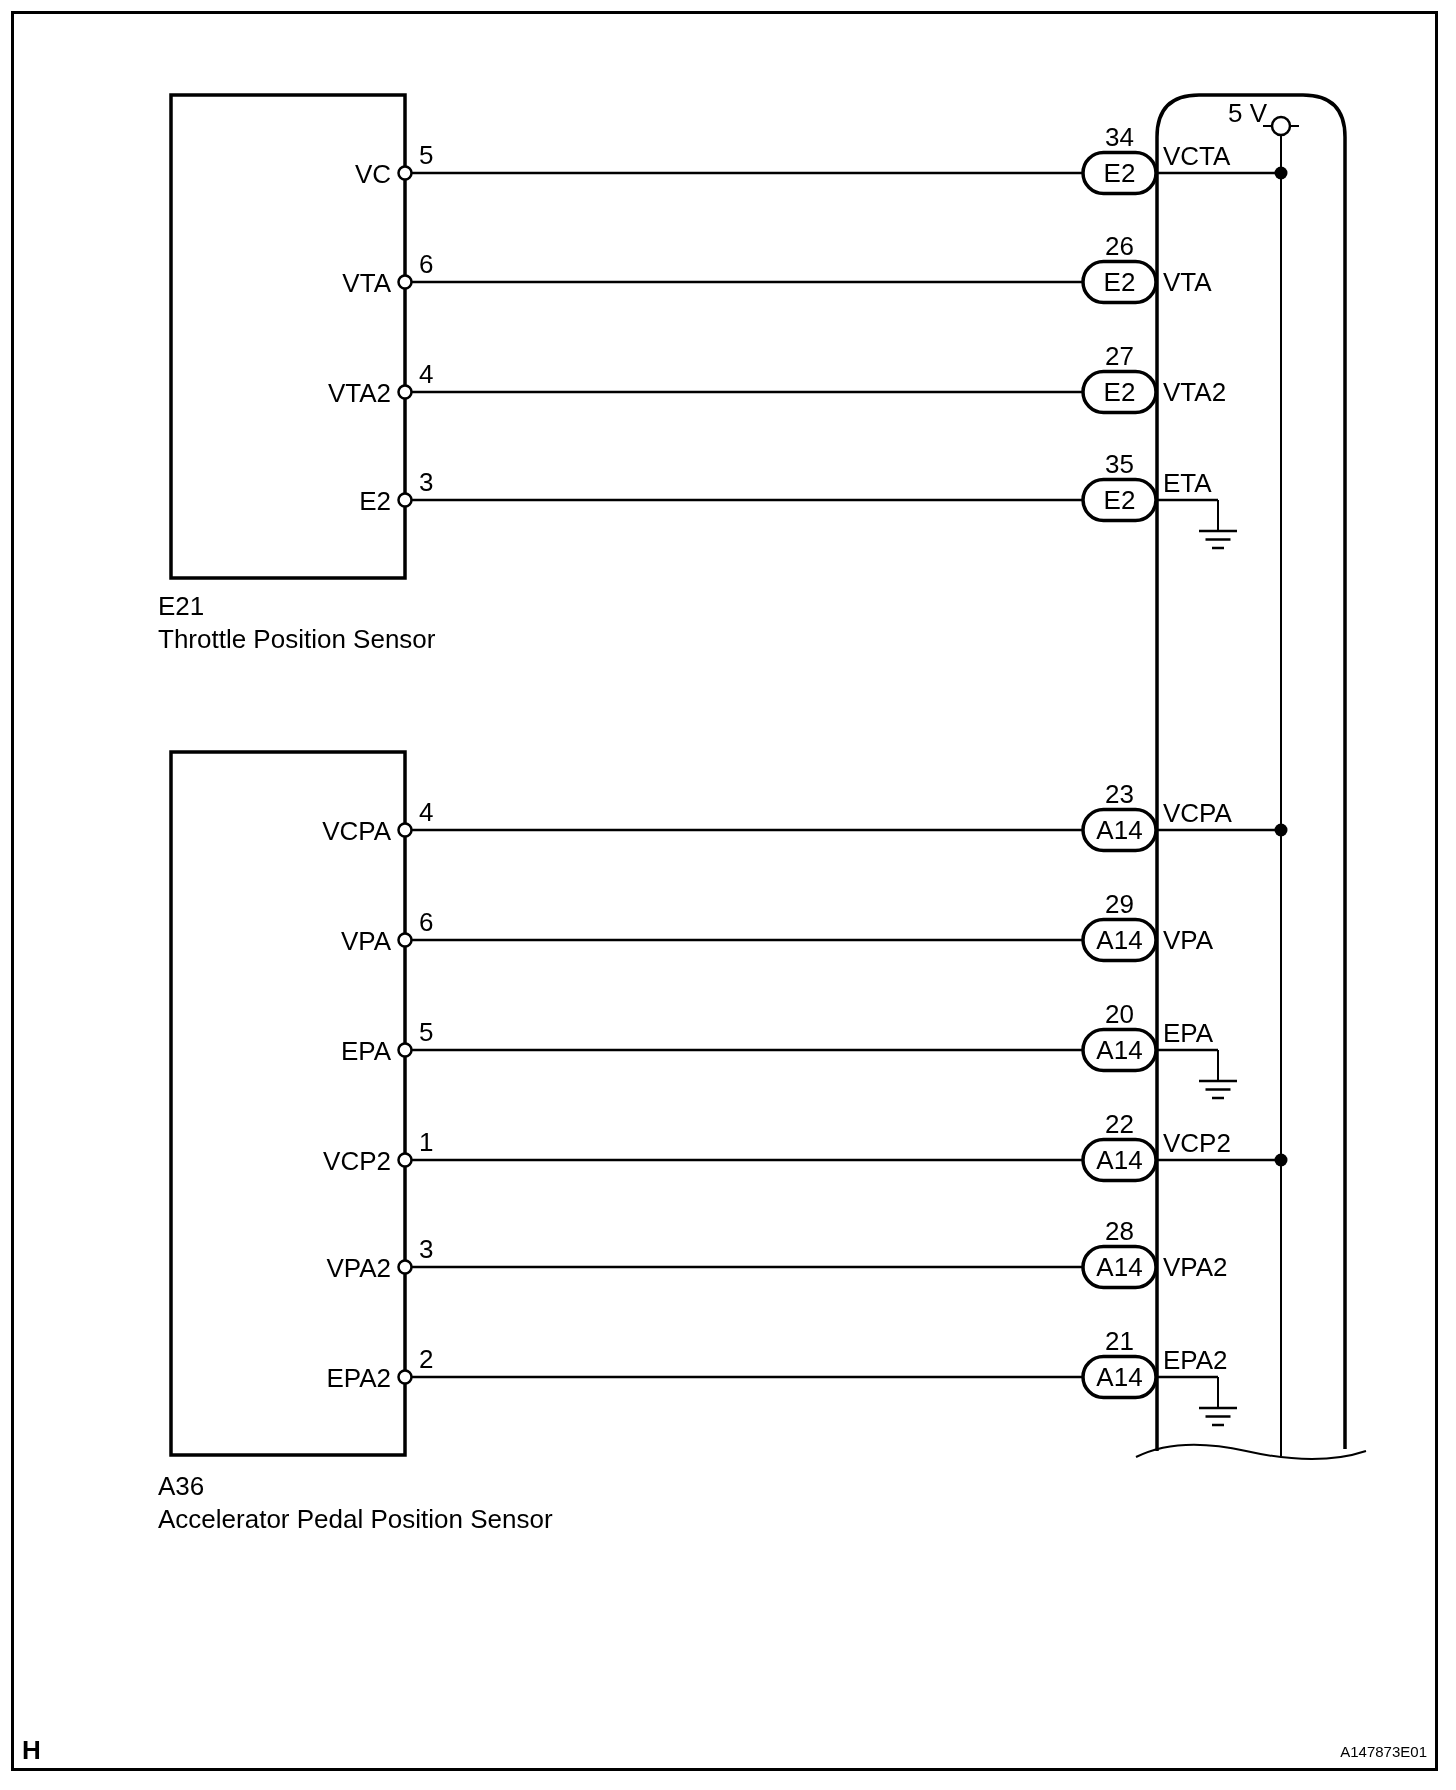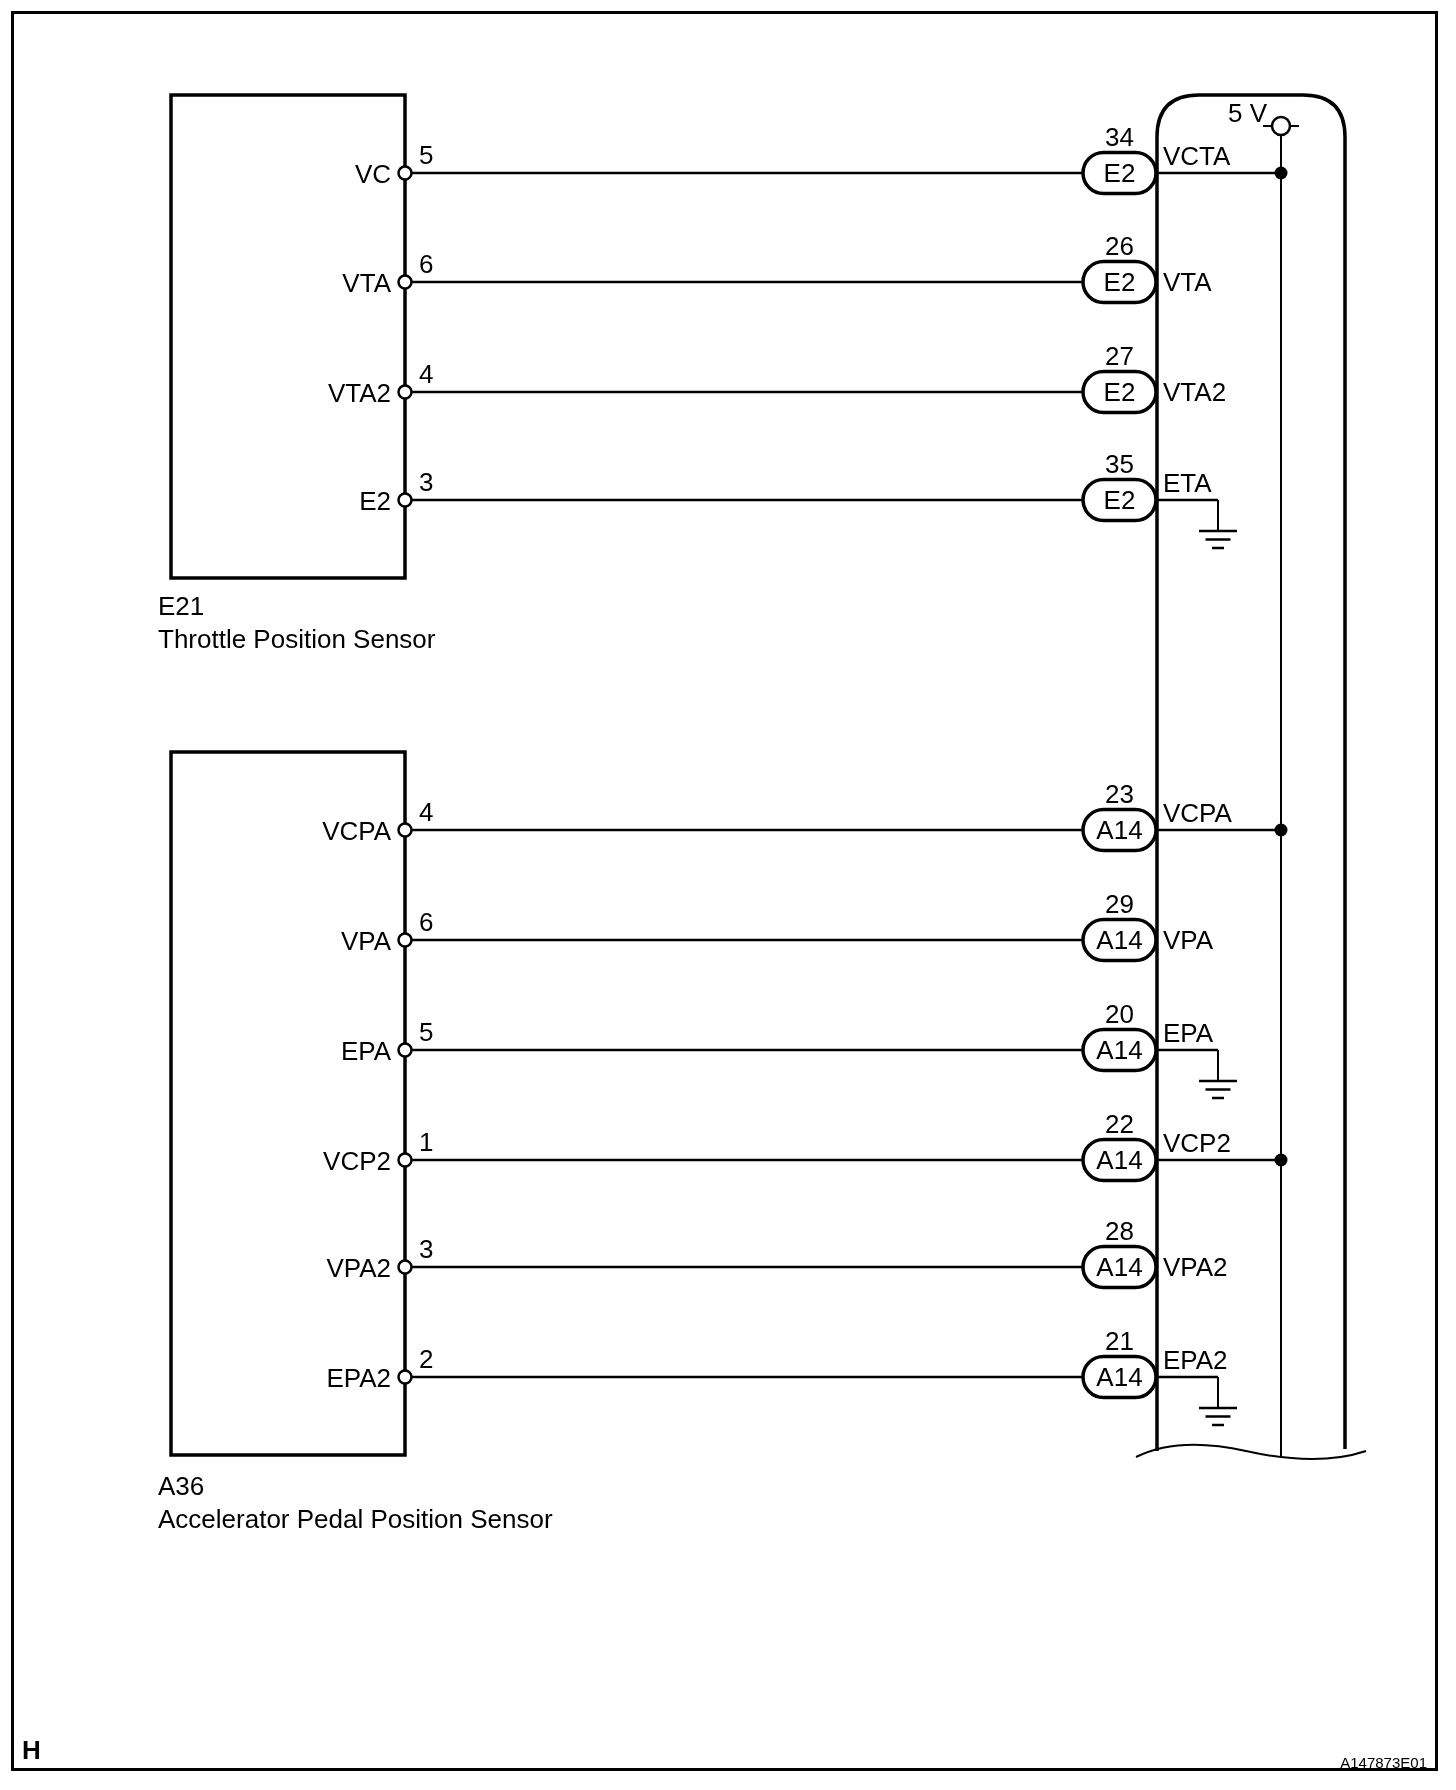--- a/index.html
+++ b/index.html
@@ -7,21 +7,21 @@
     position:relative;
     width:1456px;height:1790px;
     background:#ffffff;
     font-family:"Liberation Sans", sans-serif;
     overflow:hidden;
   }
   #diagram-svg{position:absolute;left:0;top:0;}
   #diagram-svg text{font-family:"Liberation Sans", sans-serif;}
   .footer-text{position:absolute;color:#000;}
   #page-marker{left:22px;top:1735px;font-size:26px;font-weight:bold;}
-  #figure-code{right:29px;top:1743px;font-size:15px;margin-top:11px;}
+  #figure-code{right:29px;top:1743px;font-size:15px;}
 </style>
 </head>
 <body>
 
 <div id="page">
   <svg id="diagram-svg" width="1456" height="1790" viewBox="0 0 1456 1790">
       <rect x="12.5" y="12.5" width="1424" height="1757" fill="none" stroke="#000000" stroke-width="3"></rect>
       <rect x="171" y="95" width="234" height="483" fill="none" stroke="#000000" stroke-width="3.5"></rect>
       <text x="158" y="615" text-anchor="start" font-size="26" fill="#000000">E21</text>
       <text x="158" y="648" text-anchor="start" font-size="26" fill="#000000">Throttle Position Sensor</text>

